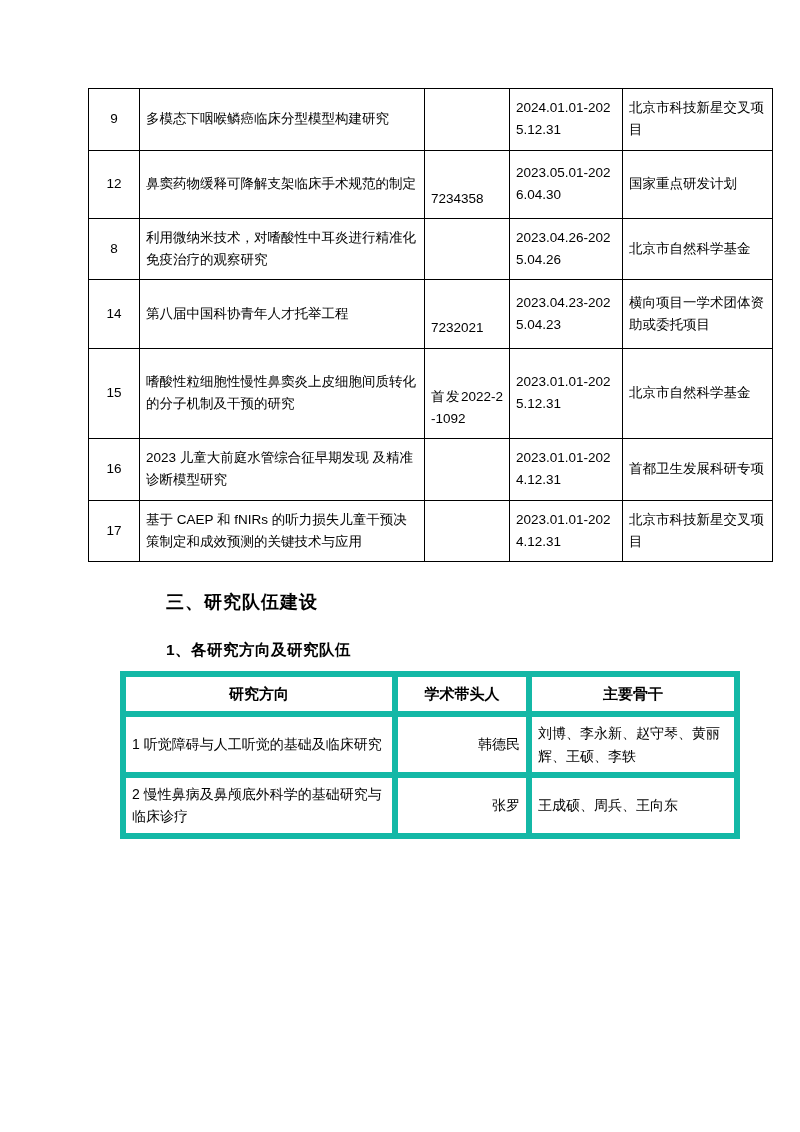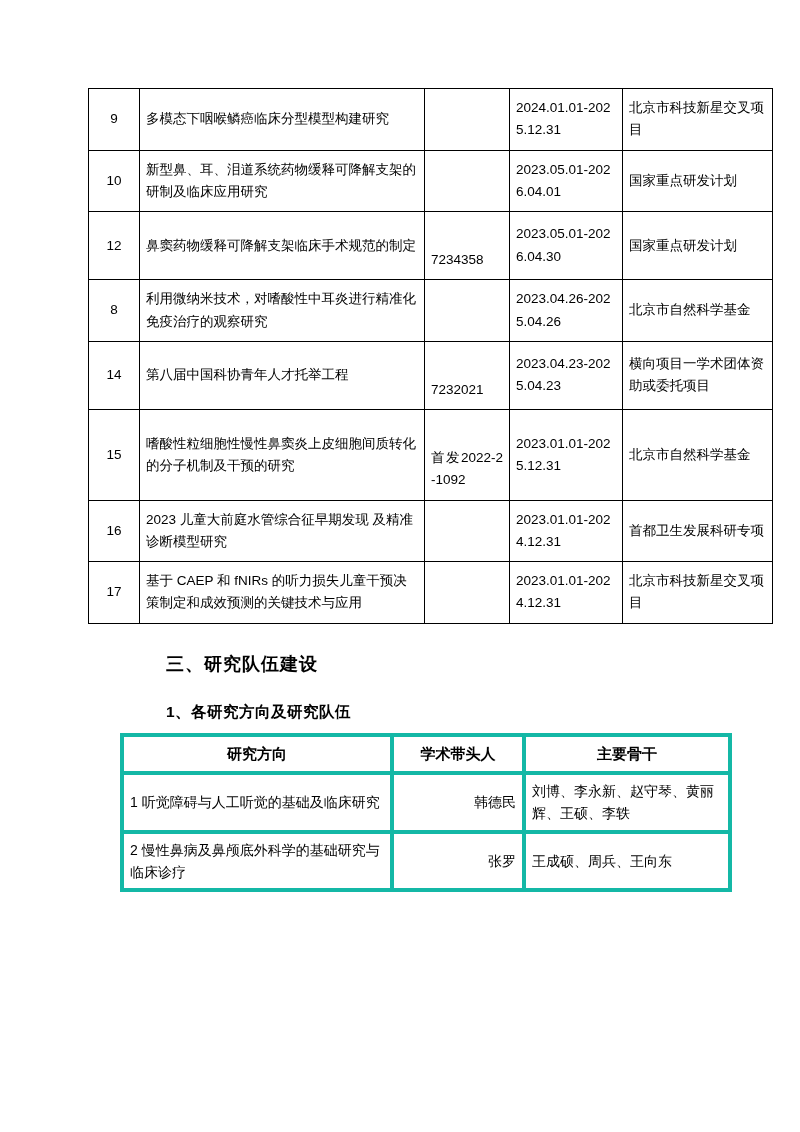--- a/index.html
+++ b/index.html
@@ -98,21 +98,21 @@
   }
 
   
   table.team {
     border-collapse: collapse;
     table-layout: fixed;
     width: 560px;
     margin: 10px 0 0 32px;
   }
   table.team td, table.team th {
-    border: 4px solid #14b8a6;
+    border: 6px solid #14b8a6;
     font-size: 14px;
     line-height: 1.6;
     padding: 5px 6px;
     vertical-align: middle;
   }
   table.team th {
     font-weight: bold;
     text-align: center;
     font-size: 15px;
   }
@@ -129,27 +129,20 @@
     <tbody>
 
       <tr>
         <td class="c-no">9</td>
         <td class="c-name">多模态下咽喉鳞癌临床分型模型构建研究</td>
         <td class="c-code"></td>
         <td class="c-date">2024.01.01-2025.12.31</td>
         <td class="c-src">北京市科技新星交叉项目</td>
       </tr>
 
-      <tr>
-        <td class="c-no">10</td>
-        <td class="c-name">新型鼻、耳、泪道系统药物缓释可降解支架的研制及临床应用研究</td>
-        <td class="c-code"></td>
-        <td class="c-date">2023.05.01-2026.04.01</td>
-        <td class="c-src">国家重点研发计划</td>
-      </tr>
 
 
       <tr>
         <td class="c-no">12</td>
         <td class="c-name">鼻窦药物缓释可降解支架临床手术规范的制定</td>
         <td class="c-code">
             <span class="code-spread">7234358</span>
           </td>
         <td class="c-date">2023.05.01-2026.04.30</td>
         <td class="c-src">国家重点研发计划</td>

